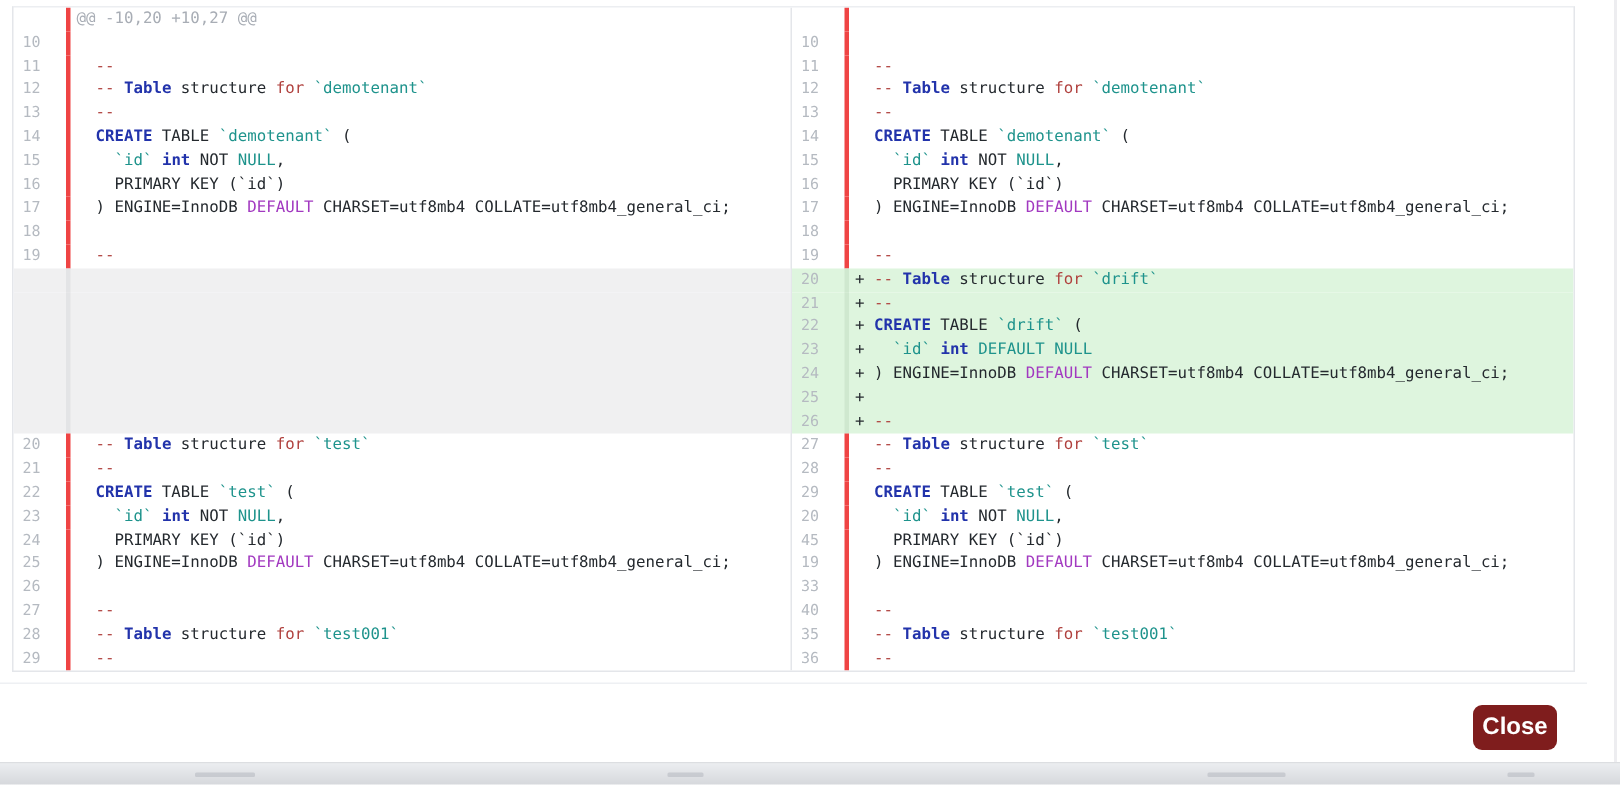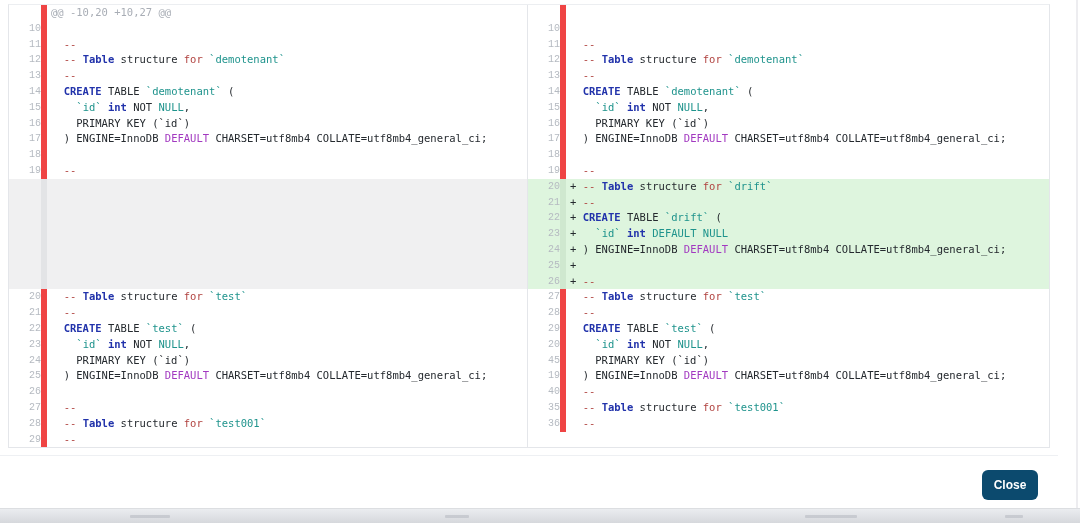--- a/index.html
+++ b/index.html
@@ -10,23 +10,23 @@
     position: absolute; left: 8px; top: 4px; width: 1042px; height: 444px;
     border: 1px solid #e4e6ea; border-top: 1px solid #eceef1;
     background: #ffffff; display: flex; overflow: hidden;
   }
   .pane { height: 100%; }
   .pane-left  { width: 519px; }
   .pane-right { width: 523px; border-left: 1px solid #e4e6ea; }
 
   .diff-row { display: flex; height: 15.8px; line-height: 15.8px; white-space: pre;
               font-family: "DejaVu Sans Mono", monospace; font-size: 10.5px; }
-  .gutter { width: 38px; flex: 0 0 38px; text-align: right; padding-right: 0;
-            color: #b5bac1; font-size: 10px; border-right: 6px solid #ef4444;
-            user-select: none; font-family: Liberation Mono, monospace; }
+  .gutter { width: 38px; flex: 0 0 38px; text-align: right; padding-right: 17px;
+            color: #b5bac1; font-size: 10px; border-right: 3px solid #ef4444;
+            user-select: none; }
   .code { flex: 1; padding-left: 4px; color: #24292e; overflow: hidden; }
 
   .row-hunk .code { color: #a8adb5; }
   .row-added { background: #def5de; }
   .row-added .gutter { border-right-color: #cfe8cf; }
   .row-ph { background: #f0f0f1; }
   .row-ph .gutter { border-right-color: #e3e4e6; }
 
   .tok-red  { color: #b0413e; }
   .tok-kw   { color: #2233ab; font-weight: bold; }
@@ -37,22 +37,22 @@
 
   .panel-divider {
     position: absolute; left: 0; top: 455px; width: 1058px; height: 1px;
     background: #eef0f3;
   }
 
   .footer { position: absolute; left: 0; top: 456px; width: 1080px; height: 52px;
             background: #ffffff; }
   .close-btn {
     position: absolute; right: 42px; top: 14px; width: 56px; height: 30px;
-    background: #0c4a6e; color: #ffffff; border: none; border-radius: 6px;
-    font-family: "Liberation Sans", sans-serif; font-size: 12px; font-weight: 600;
+    background: #7f1d1d; color: #ffffff; border: none; border-radius: 6px;
+    font-family: "Liberation Sans", sans-serif; font-size: 16px; font-weight: 600;
     cursor: pointer;
   }
 
   .page-edge-strip {
     position: absolute; left: 0; top: 508px; width: 1080px; height: 15px;
     background: linear-gradient(#ebedf0, #d6d8dc);
     border-top: 1px solid #dcdee1;
   }
   .strip-smudge { position: absolute; top: 6px; height: 3px; background: #b4b8bf;
                   opacity: .55; border-radius: 1px; }
@@ -114,20 +114,21 @@
       <div class="diff-row row-added"><span class="gutter">23</span><span class="code"><b class="marker">+ </b><span class="tok-pl">  </span><span class="tok-teal">`id`</span><span class="tok-pl"> </span><span class="tok-kw">int</span><span class="tok-pl"> </span><span class="tok-teal">DEFAULT</span><span class="tok-pl"> </span><span class="tok-teal">NULL</span></span></div>
       <div class="diff-row row-added"><span class="gutter">24</span><span class="code"><b class="marker">+ </b><span class="tok-pl">) ENGINE=InnoDB </span><span class="tok-pur">DEFAULT</span><span class="tok-pl"> CHARSET=utf8mb4 COLLATE=utf8mb4_general_ci;</span></span></div>
       <div class="diff-row row-added"><span class="gutter">25</span><span class="code"><b class="marker">+ </b></span></div>
       <div class="diff-row row-added"><span class="gutter">26</span><span class="code"><b class="marker">+ </b><span class="tok-red">--</span></span></div>
       <div class="diff-row row-norm"><span class="gutter">27</span><span class="code"><b class="marker">  </b><span class="tok-red">--</span><span class="tok-pl"> </span><span class="tok-kw">Table</span><span class="tok-pl"> structure </span><span class="tok-red">for</span><span class="tok-pl"> </span><span class="tok-teal">`test`</span></span></div>
       <div class="diff-row row-norm"><span class="gutter">28</span><span class="code"><b class="marker">  </b><span class="tok-red">--</span></span></div>
       <div class="diff-row row-norm"><span class="gutter">29</span><span class="code"><b class="marker">  </b><span class="tok-kw">CREATE</span><span class="tok-pl"> TABLE </span><span class="tok-teal">`test`</span><span class="tok-pl"> (</span></span></div>
       <div class="diff-row row-norm"><span class="gutter">20</span><span class="code"><b class="marker">  </b><span class="tok-pl">  </span><span class="tok-teal">`id`</span><span class="tok-pl"> </span><span class="tok-kw">int</span><span class="tok-pl"> NOT </span><span class="tok-teal">NULL</span><span class="tok-pl">,</span></span></div>
       <div class="diff-row row-norm"><span class="gutter">45</span><span class="code"><b class="marker">  </b><span class="tok-pl">  PRIMARY KEY (`id`)</span></span></div>
       <div class="diff-row row-norm"><span class="gutter">19</span><span class="code"><b class="marker">  </b><span class="tok-pl">) ENGINE=InnoDB </span><span class="tok-pur">DEFAULT</span><span class="tok-pl"> CHARSET=utf8mb4 COLLATE=utf8mb4_general_ci;</span></span></div>
+      <div class="diff-row row-norm"><span class="gutter">33</span><span class="code"><b class="marker">  </b></span></div>
       <div class="diff-row row-norm"><span class="gutter">40</span><span class="code"><b class="marker">  </b><span class="tok-red">--</span></span></div>
       <div class="diff-row row-norm"><span class="gutter">35</span><span class="code"><b class="marker">  </b><span class="tok-red">--</span><span class="tok-pl"> </span><span class="tok-kw">Table</span><span class="tok-pl"> structure </span><span class="tok-red">for</span><span class="tok-pl"> </span><span class="tok-teal">`test001`</span></span></div>
       <div class="diff-row row-norm"><span class="gutter">36</span><span class="code"><b class="marker">  </b><span class="tok-red">--</span></span></div>
     </div>
 </div>
 
 <div class="panel-divider"></div>
 
 <div class="footer">
   <button class="close-btn">Close</button>

